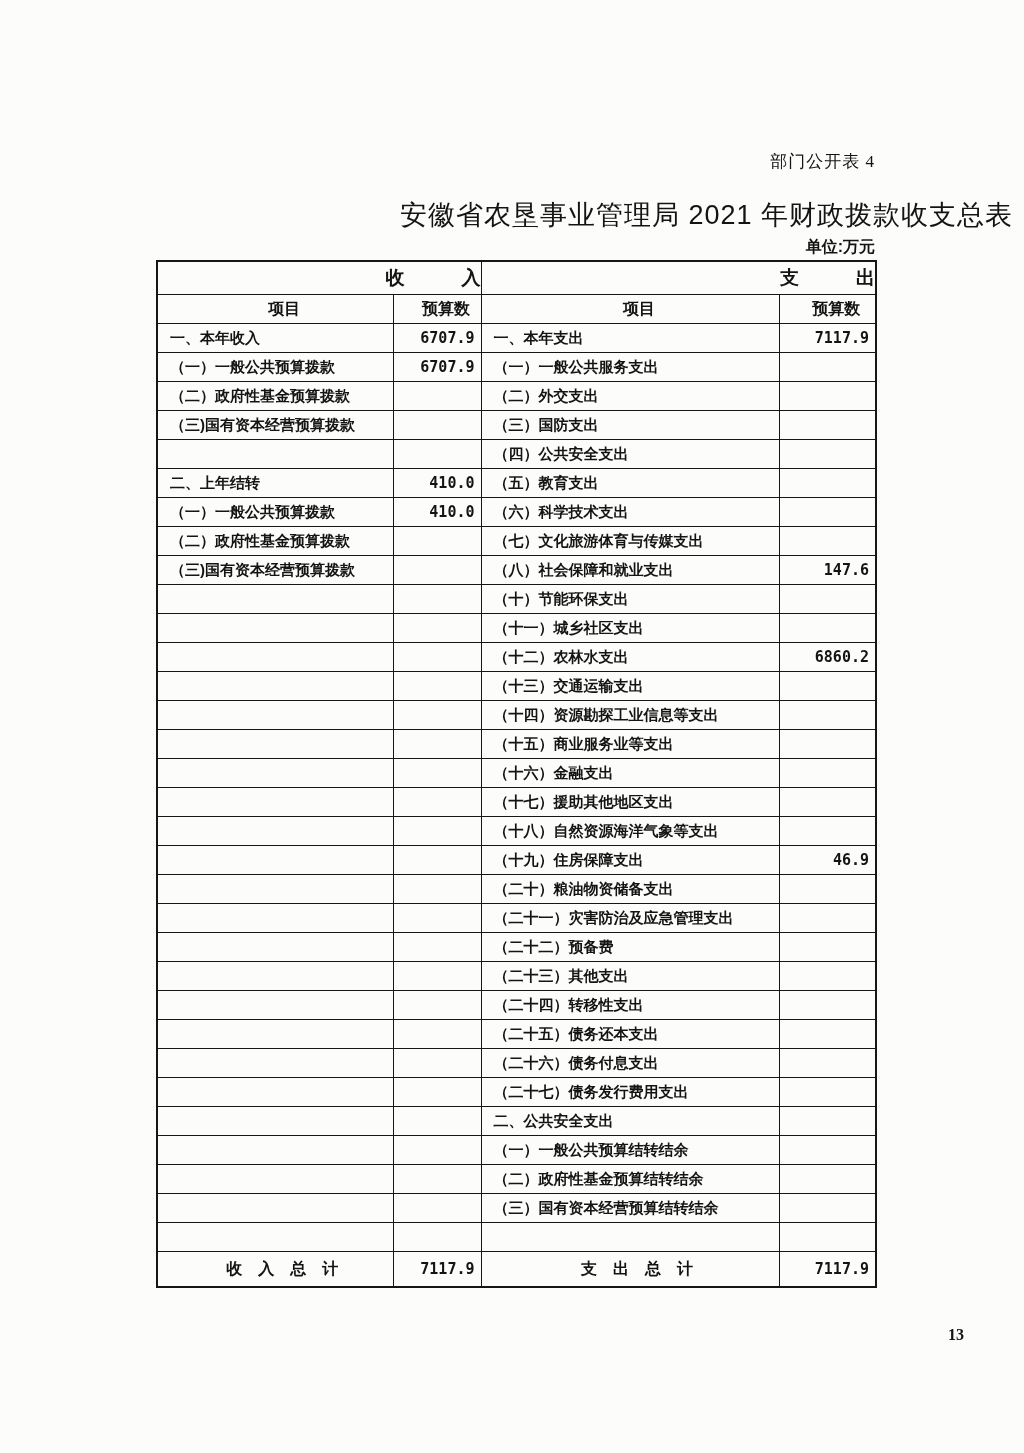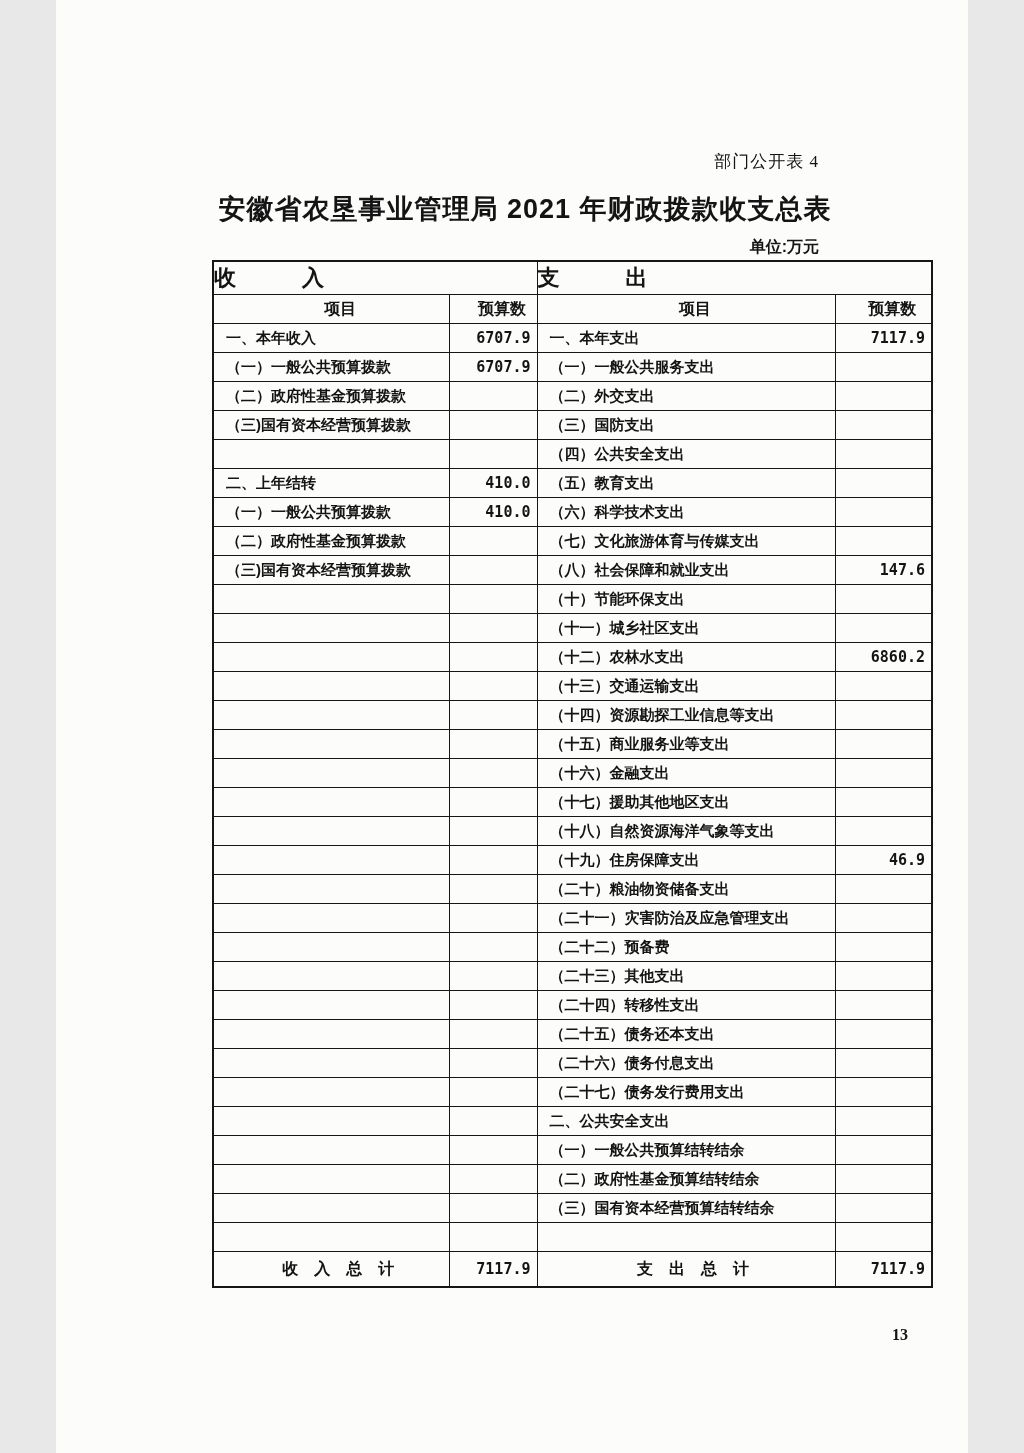--- a/index.html
+++ b/index.html
@@ -2,44 +2,44 @@
 <html><head>
 <meta charset="utf-8">
 <style>
   html,body{margin:0;padding:0;}
   body{
     background:#e8e8e8;
     font-family:"Liberation Sans",sans-serif;
   }
   .page{
     position:relative;
-    width:912px;
+    width:1024px;
     height:1453px;
     margin:0 auto;
     background:#fcfcfa;
     color:#141414;
     overflow:hidden;
   }
   .corner{
     position:absolute;
     top:150px;
     right:149px;
     font-family:"Liberation Serif",serif;
     font-size:17px;
     letter-spacing:1px;
   }
   .title{
     position:absolute;
     top:186px;
     left:26px;
     right:0;
-    margin:5px;
-    text-align:center;
+    margin:11px;
+    text-align:right;
     font-size:27px;
-    font-weight:bold;
+    font-weight:normal;
     letter-spacing:1px;
   }
   .unit{
     position:absolute;
     top:237px;
     right:149px;
     font-size:16px;
     font-weight:bold;
   }
   table.budget-table{
@@ -52,23 +52,23 @@
     border:2px solid #161616;
   }
   .budget-table th,.budget-table td{
     border:1px solid #161616;
     padding:0;
     overflow:hidden;
     white-space:nowrap;
   }
   .budget-table thead tr.sec th{
     height:32px;
-    font-size:22px;
-    font-weight:bold;
-    text-align:left;
+    font-size:19px;
+    font-weight:bold;
+    text-align:right;
   }
   .budget-table thead tr.cols th{
     height:28px;
     font-size:16px;
     font-weight:bold;
     text-align:center;
     padding-left:18px;
   }
   .budget-table td{height:28px;}
   .budget-table td.item{

